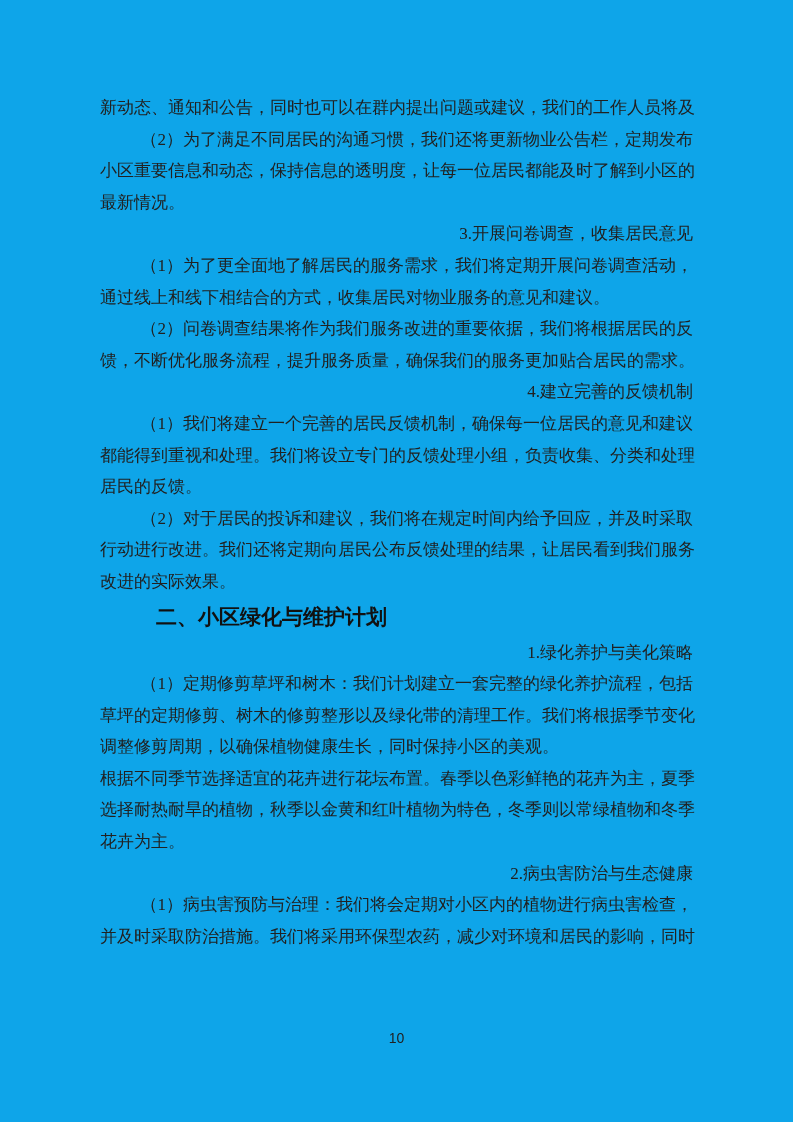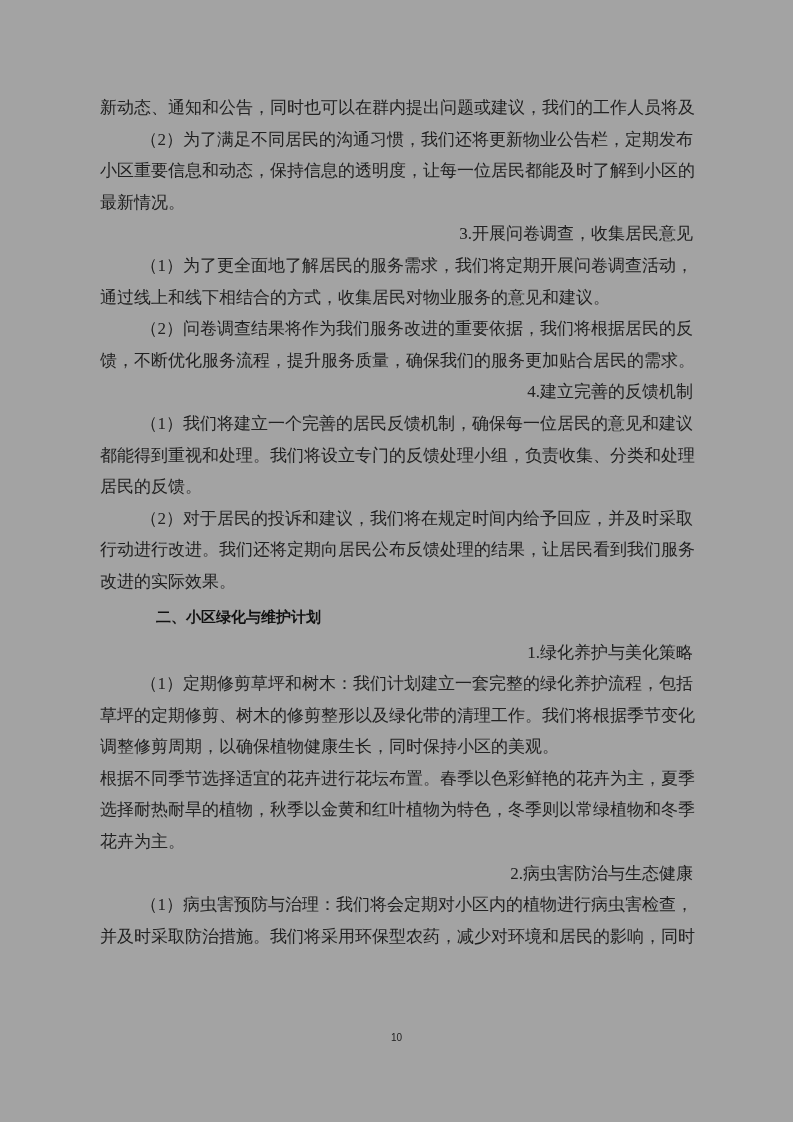--- a/index.html
+++ b/index.html
@@ -4,21 +4,21 @@
 <style>
   html, body {
     margin: 0;
     padding: 0;
     background: #ffffff;
   }
   .page {
     position: relative;
     width: 793px;
     height: 1122px;
-    background: #a3a3a3;
+    background: #0ea5e9;
     font-family: "Liberation Serif", "DejaVu Serif", serif;
     color: #212121;
     overflow: hidden;
   }
   .content {
     position: absolute;
     left: 100px;
     top: 92px;
     width: 593px;
   }
@@ -29,33 +29,33 @@
     white-space: nowrap;
     letter-spacing: 0;
   }
   .line.indent {
     padding-left: 36px;
     text-align: right;
   }
   .heading {
     height: 39px;
     line-height: 39px;
-    font-size: 15px;
+    font-size: 21px;
     font-weight: 700;
     padding-left: 56px;
     white-space: nowrap;
     color: #111111;
   }
   .page-number {
     position: absolute;
     top: 1029px;
     left: 0;
     width: 100%;
     text-align: center;
-    font-size: 10px;
+    font-size: 14px;
     line-height: 18px;
     color: #212121;
     font-family: "Liberation Sans", sans-serif;
   }
 </style>
 </head>
 <body>
 
 <div class="page">
   <div class="content" id="content">

